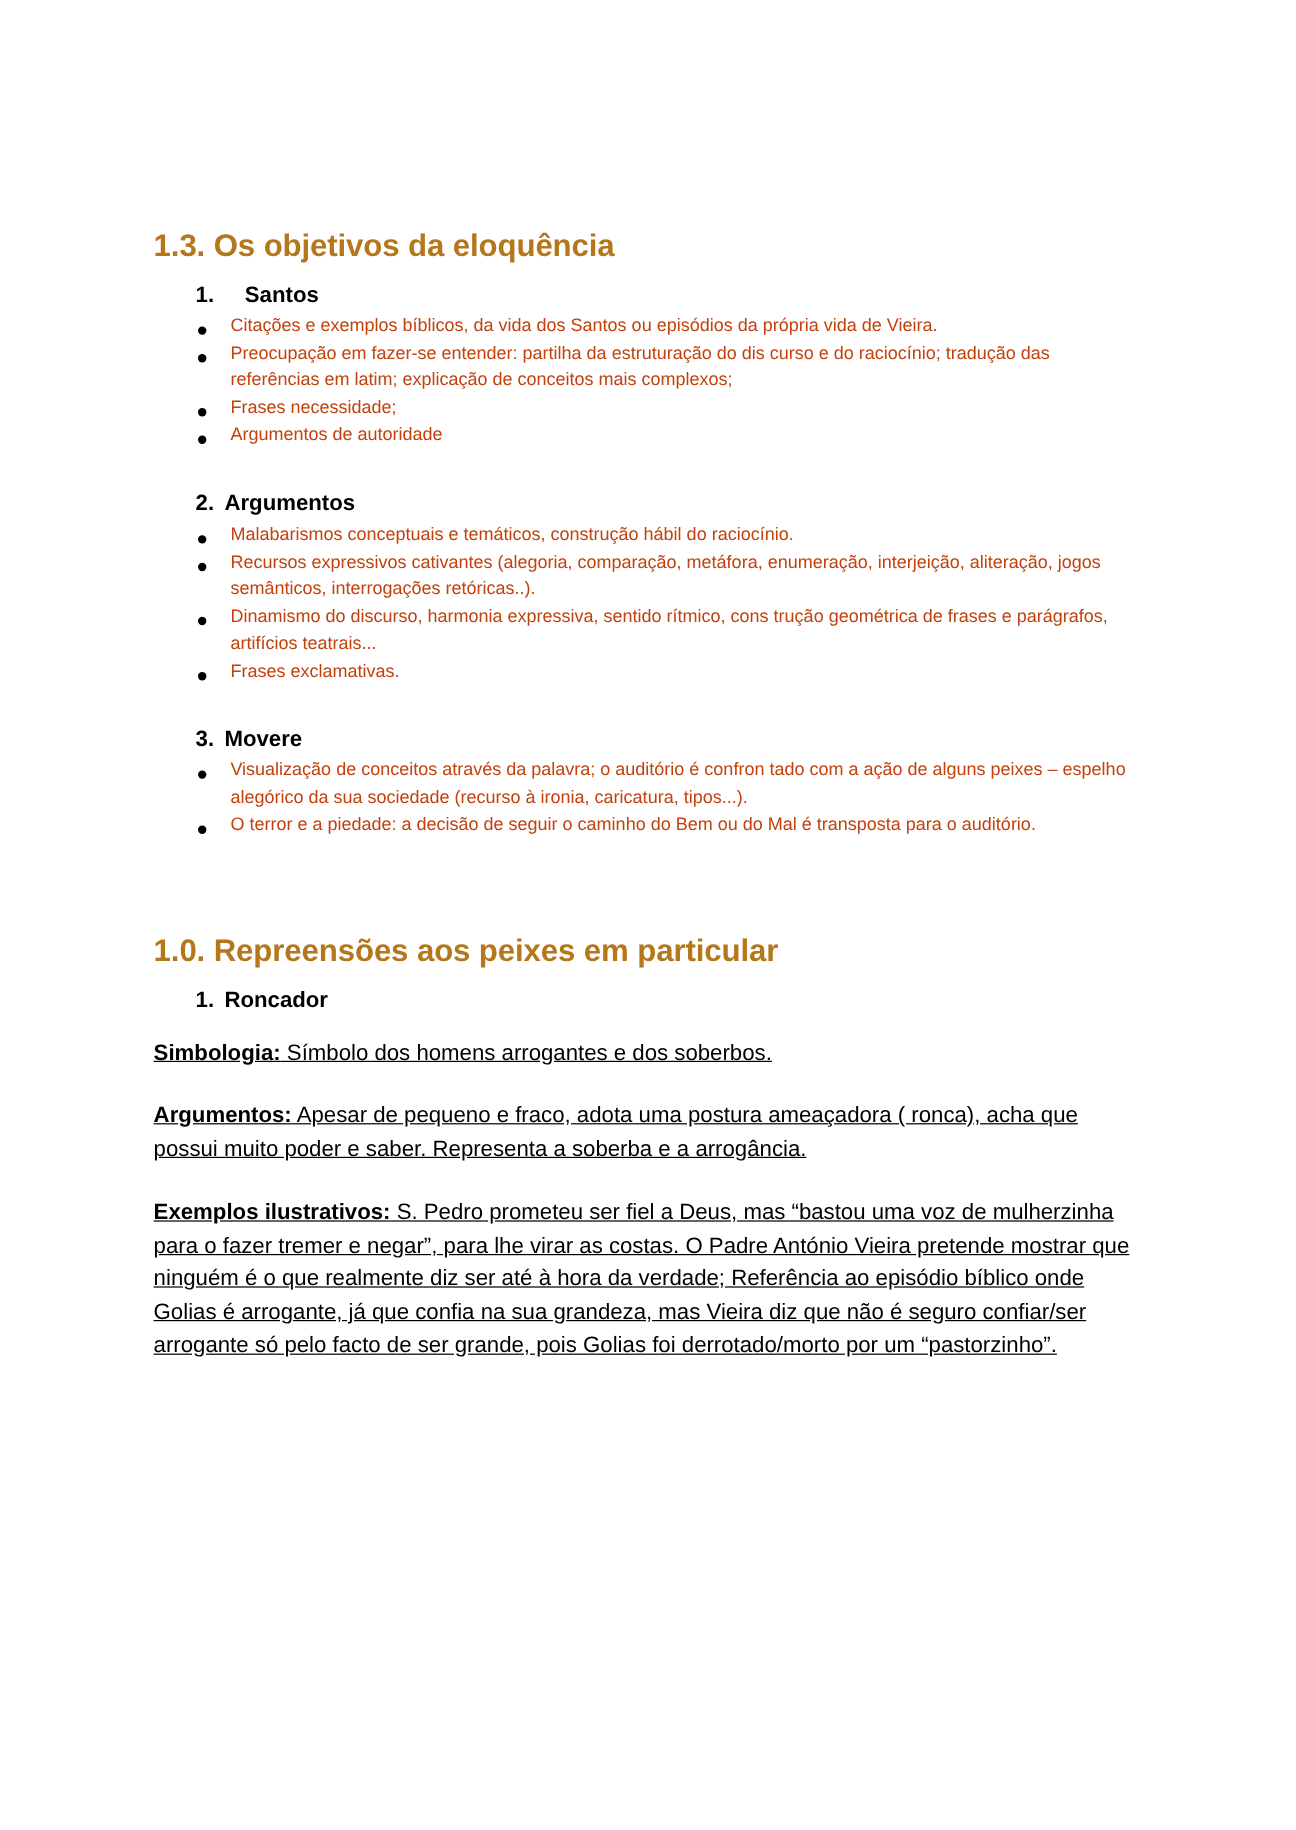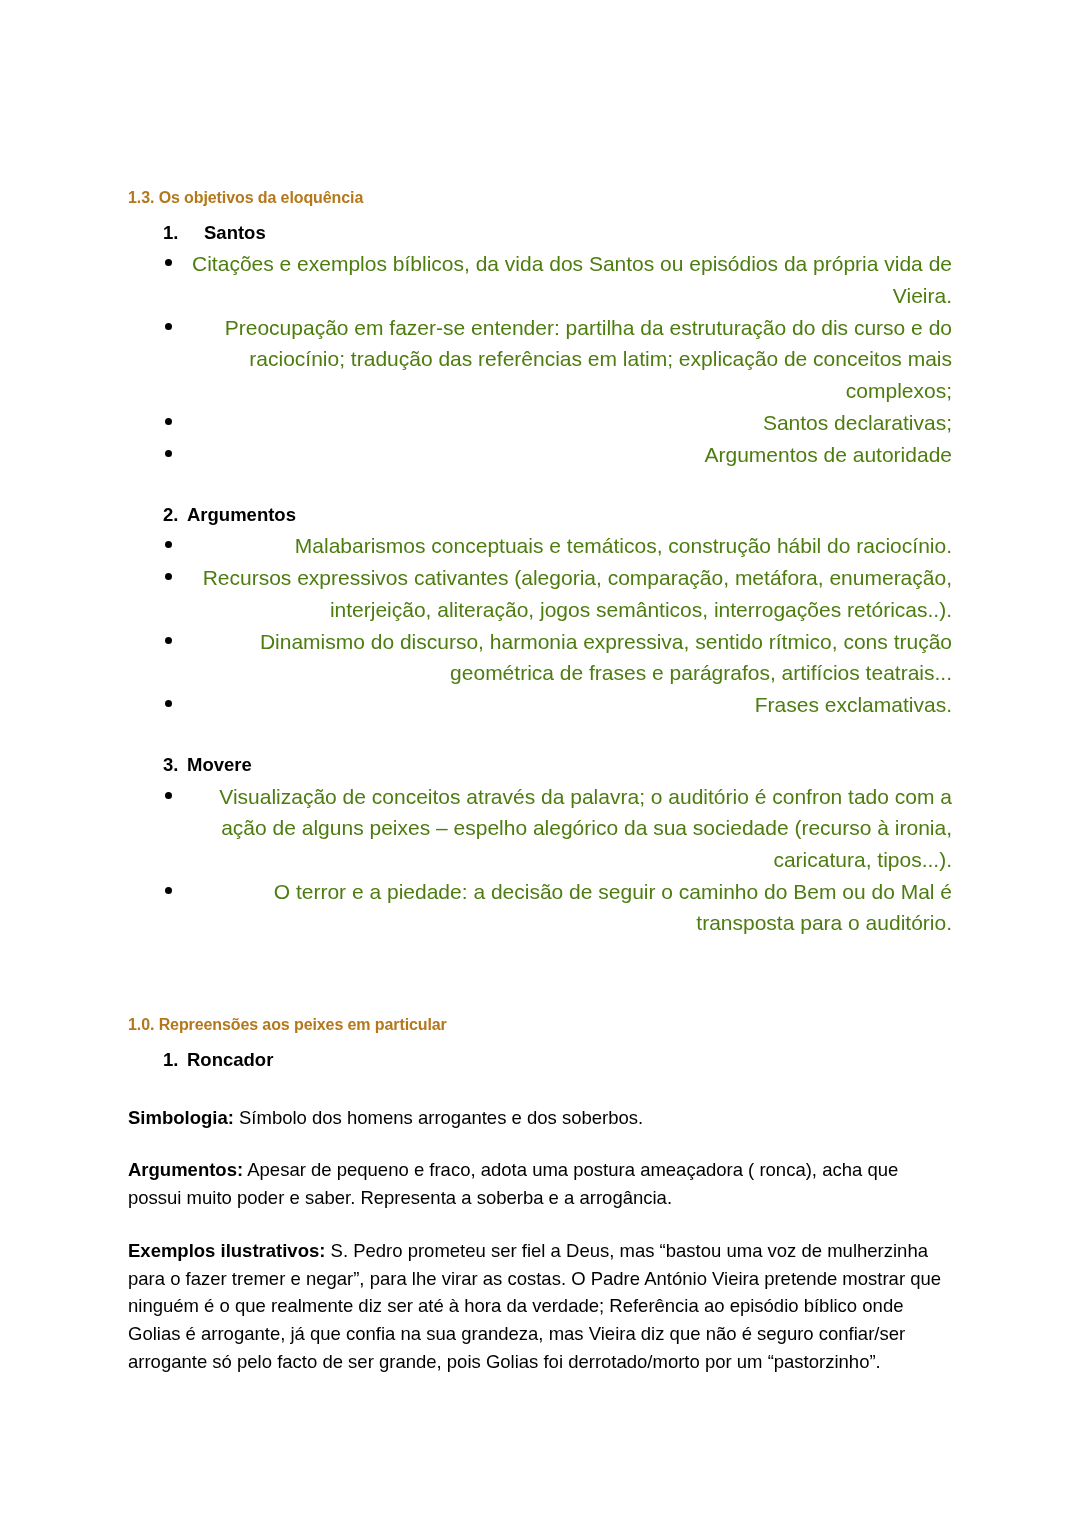--- a/index.html
+++ b/index.html
@@ -28,21 +28,21 @@
 
   .content {
     position: absolute;
     left: 128px;
     top: 188px;
     width: 824px;
   }
 
   
   .section-heading {
-    font-size: 16px;
+    font-size: 26px;
     font-weight: bold;
     color: #b5771b;
     letter-spacing: -0.1px;
     margin: 0 0 11px 0;
     line-height: 1.25;
   }
 
   
   .num-item {
     display: flex;
@@ -65,26 +65,25 @@
   }
 
   
   .bullet-list {
     list-style: none;
     margin: 0;
     padding: 0;
   }
   .bullet-item {
     position: relative;
-    font-size: 21px;
+    font-size: 15px;
     line-height: 1.50;
     margin: 0 0 0.5px 0;
     padding-left: 64px;
-    color: #4d7c0f;
-    text-align: right;
+    color: #c2410c;
   }
   .bullet-item::before {
     content: "";
     position: absolute;
     left: 37px;
     top: 11px;
     width: 7px;
     height: 7px;
     border-radius: 50%;
     background: #000;
@@ -106,39 +105,40 @@
     padding: 0;
   }
   .para + .para {
     margin-top: 25px;
   }
   .para .lead {
     font-weight: bold;
   }
 
   .para-block {
-    margin-top: 30px;
+    margin-top: 16px;
+    text-decoration: underline;
   }
 </style>
 </head>
 <body>
 
 <div class="page">
   <div class="content">
 
     <h2 class="section-heading">1.3. Os objetivos da eloquência</h2>
 
     <div class="num-item wide-gap">
       <span class="num">1.</span>
       <span class="num-label">Santos</span>
     </div>
     <ul class="bullet-list">
       <li class="bullet-item">Citações e exemplos bíblicos, da vida dos Santos ou episódios da própria vida de Vieira.</li>
       <li class="bullet-item">Preocupação em fazer-se entender: partilha da estruturação do dis curso e do raciocínio; tradução das referências em latim; explicação de conceitos mais complexos;</li>
-      <li class="bullet-item">Santos declarativas;</li>
+      <li class="bullet-item">Frases necessidade;</li>
       <li class="bullet-item">Argumentos de autoridade</li>
     </ul>
 
     <div class="group-gap"></div>
 
     <div class="num-item">
       <span class="num">2.</span>
       <span class="num-label">Argumentos</span>
     </div>
     <ul class="bullet-list">

